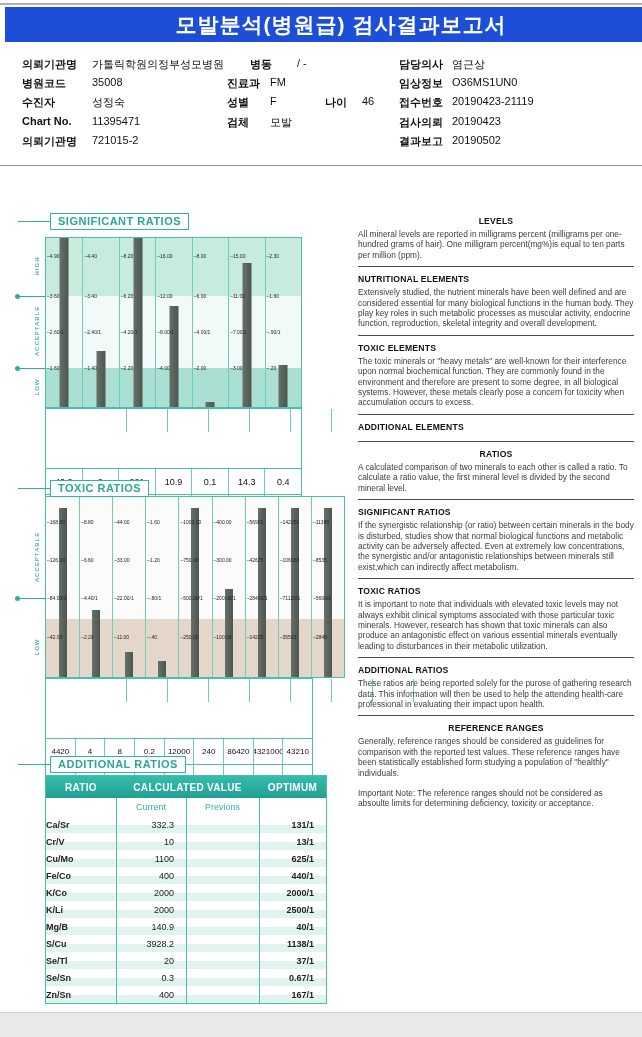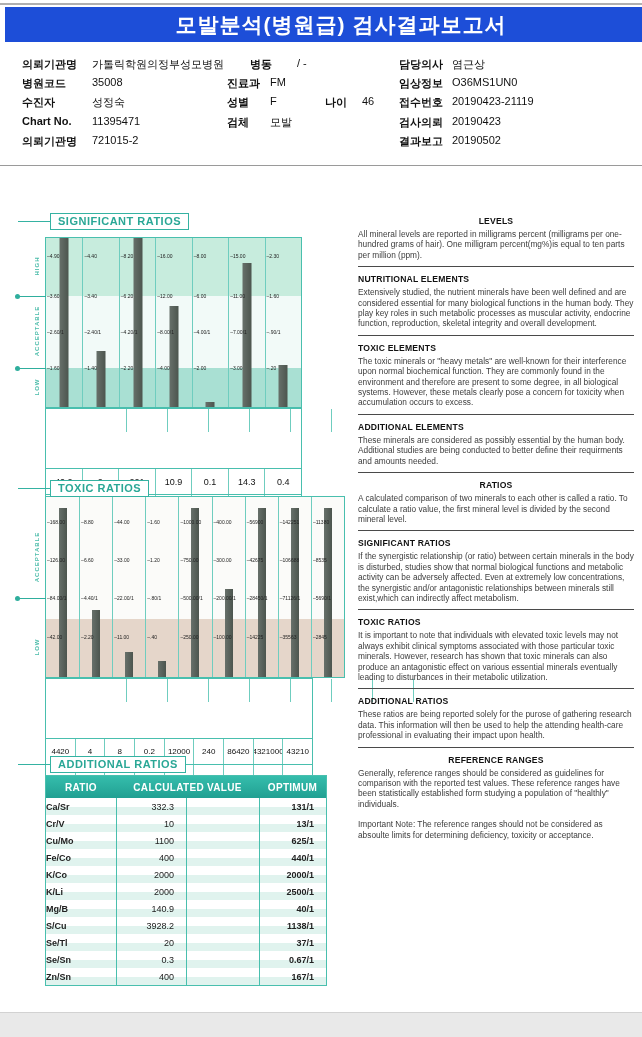--- a/index.html
+++ b/index.html
@@ -333,20 +333,25 @@
   <div class="chead" style="top:756px">
     <span class="hline"></span>
     <span class="hbox">ADDITIONAL RATIOS</span>
   </div>
   <div id="addl">
     <div class="thead">
       <span class="c1">RATIO</span>
       <span class="c2">CALCULATED VALUE</span>
       <span class="c3">OPTIMUM</span>
     </div>
+    <div class="tsub">
+      <span class="s0"></span>
+      <span class="s1">Current</span>
+      <span class="s2">Previons</span>
+    </div>
     <div id="addl-rows">
         <div class="trow">
           <span class="rc1">Ca/Sr</span>
           <span class="rc2">332.3</span>
           <span class="rc3"></span>
           <span class="rc4">131/1</span>
         </div>
         <div class="trow">
           <span class="rc1">Cr/V</span>
           <span class="rc2">10</span>
@@ -421,21 +426,20 @@
       <div class="rsec">
         <div class="rhead" style="text-align: left;">NUTRITIONAL ELEMENTS</div>
         <p>Extensively studied, the nutrient minerals have been well defined and are considered essential for many biological functions in the human body. They play key roles in such metabolic processes as muscular activity, endocrine function, reproduction, skeletal integrity and overall development.</p>
       </div>
       <div class="rsec">
         <div class="rhead" style="text-align: left;">TOXIC ELEMENTS</div>
         <p>The toxic minerals or "heavy metals" are well-known for their interference upon normal biochemical function. They are commonly found in the environment and therefore are present to some degree, in all biological systems. However, these metals clearly pose a concern for toxicity when accumulation occurs to excess.</p>
       </div>
       <div class="rsec">
         <div class="rhead" style="text-align: left;">ADDITIONAL ELEMENTS</div>
-        <p>These minerals are considered as possibly essential by the human body. Additional studies are being conducted to better define their requirments and amounts needed.</p>
       </div>
       <div class="rsec">
         <div class="rhead" style="text-align: center;">RATIOS</div>
         <p>A calculated comparison of two minerals to each other is called a ratio. To calculate a ratio value, the first mineral level is divided by the second mineral level.</p>
       </div>
       <div class="rsec">
         <div class="rhead" style="text-align: left;">SIGNIFICANT RATIOS</div>
         <p>If the synergistic relationship (or ratio) between certain minerals in the body is disturbed, studies show that normal biological functions and metabolic activity can be adversely affected. Even at extremely low concentrations, the synergistic and/or antagonistic relationships between minerals still exist,which can indirectly affect metabolism.</p>
       </div>
       <div class="rsec">

